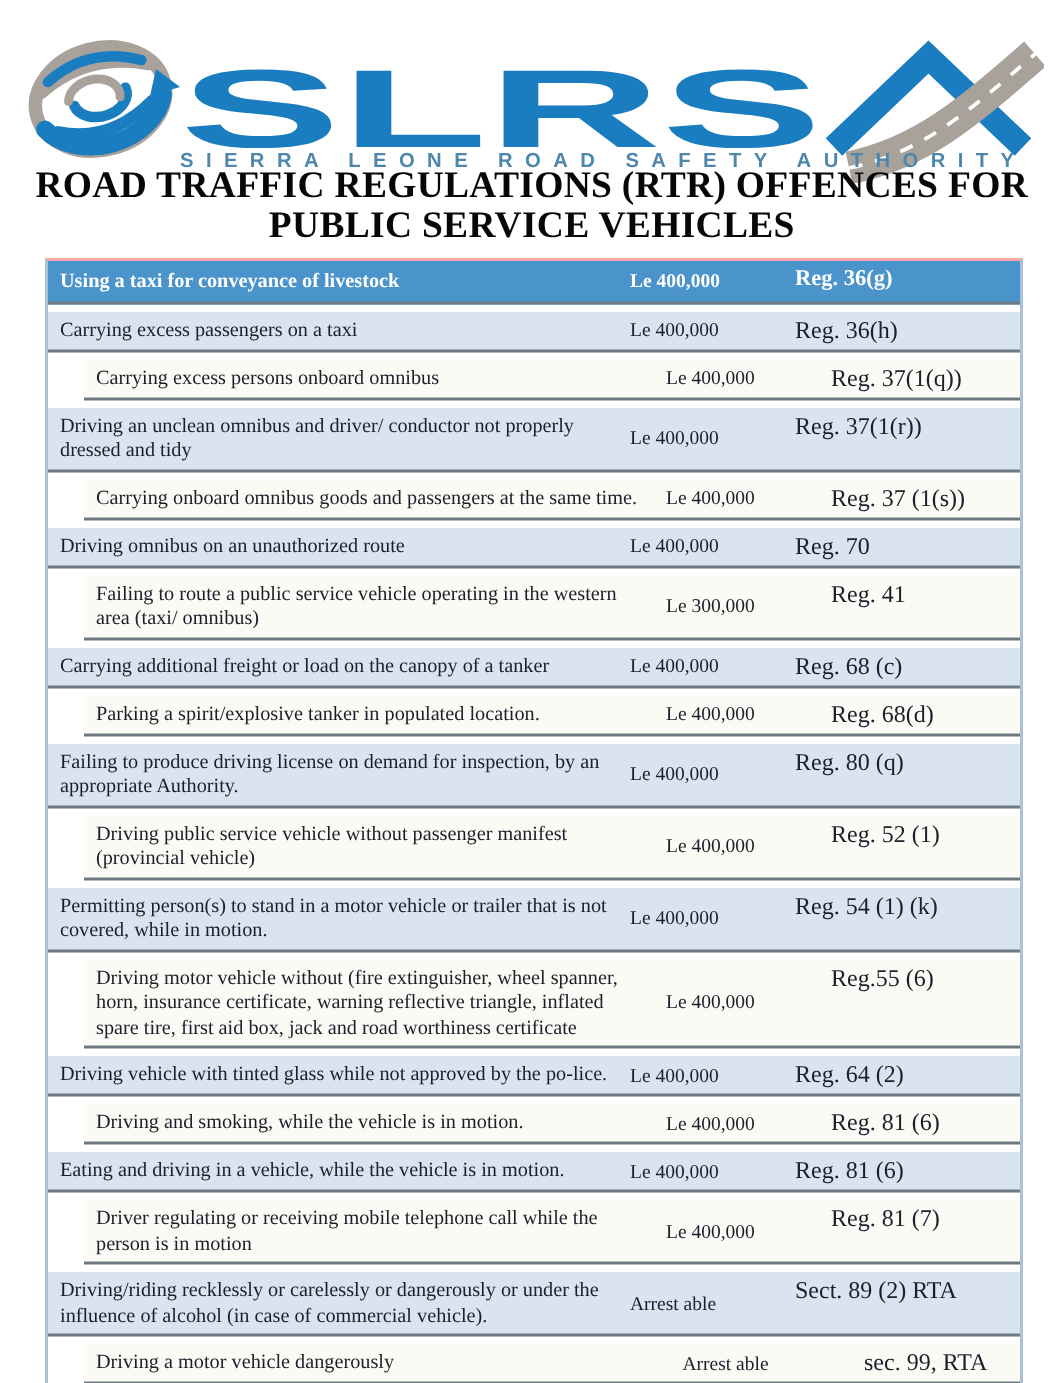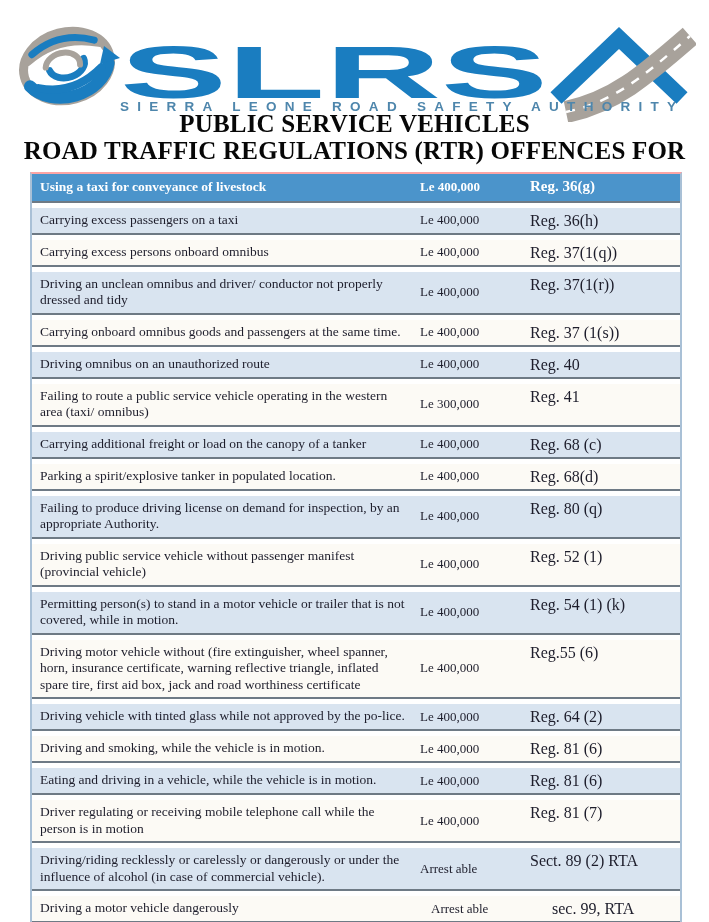--- a/index.html
+++ b/index.html
@@ -36,21 +36,21 @@
   }
   .row {
     display: grid;
     grid-template-columns: 388px 100px 1fr;
     border-bottom: 2px solid #6e7a85;
     margin-bottom: 5px;
     background: #fcfaf5;
   }
   .row:last-child { margin-bottom: 0; gap: 11px; }
   .row.alt  { background: #d9e4f0; }
-  .row.plain{ background: #fcfaf5; }
+  .row.plain{ background: #fcfaf5; margin-left: 24px; }
   .row.head { background: #4b94cb; }
 
   .cell {
     display: flex;
     color: #1d1d2b;
     box-sizing: border-box;
   }
   .cell.offence {
     font-size: 13.5px;
     line-height: 16.5px;
@@ -99,22 +99,22 @@
     <g>
       <path d="M540,76 L603,16 L666,76" fill="none" stroke="#1a7dc0" stroke-width="16" stroke-linejoin="miter"></path>
       <path d="M550,90 C 598,80 628,54 674,14" fill="none" stroke="#a8a29b" stroke-width="22"></path>
       <path d="M550,90 C 598,80 628,54 674,14" fill="none" stroke="#ffffff" stroke-width="2.5" stroke-dasharray="9 9"></path>
     </g>
 
     <text x="104" y="89" font-family="Liberation Sans, sans-serif" font-weight="bold" font-size="13.5" fill="#4e86ac" textLength="556" lengthAdjust="spacing">SIERRA LEONE ROAD SAFETY AUTHORITY</text>
   </svg>
 
   <div class="doc-title">
+    <div>ROAD TRAFFIC REGULATIONS (RTR) OFFENCES FOR</div>
     <div>PUBLIC SERVICE VEHICLES</div>
-    <div>ROAD TRAFFIC REGULATIONS (RTR) OFFENCES FOR</div>
   </div>
 
   <div class="offences-table">
       <div class="row head">
         <div class="cell offence">Using a taxi for conveyance of livestock</div>
         <div class="cell fine">Le 400,000</div>
         <div class="cell reg">Reg. 36(g)</div>
       </div>
       <div class="row alt">
         <div class="cell offence">Carrying excess passengers on a taxi</div>
@@ -132,21 +132,21 @@
         <div class="cell reg">Reg. 37(1(r))</div>
       </div>
       <div class="row plain">
         <div class="cell offence">Carrying onboard omnibus goods and passengers at the same time.</div>
         <div class="cell fine">Le 400,000</div>
         <div class="cell reg">Reg. 37 (1(s))</div>
       </div>
       <div class="row alt">
         <div class="cell offence">Driving omnibus on an unauthorized route</div>
         <div class="cell fine">Le 400,000</div>
-        <div class="cell reg">Reg. 40</div>
+        <div class="cell reg">Reg. 70</div>
       </div>
       <div class="row plain">
         <div class="cell offence">Failing to route a public service vehicle operating in the western area (taxi/ omnibus)</div>
         <div class="cell fine">Le 300,000</div>
         <div class="cell reg">Reg. 41</div>
       </div>
       <div class="row alt">
         <div class="cell offence">Carrying additional freight or load on the canopy of a tanker</div>
         <div class="cell fine">Le 400,000</div>
         <div class="cell reg">Reg. 68 (c)</div>

